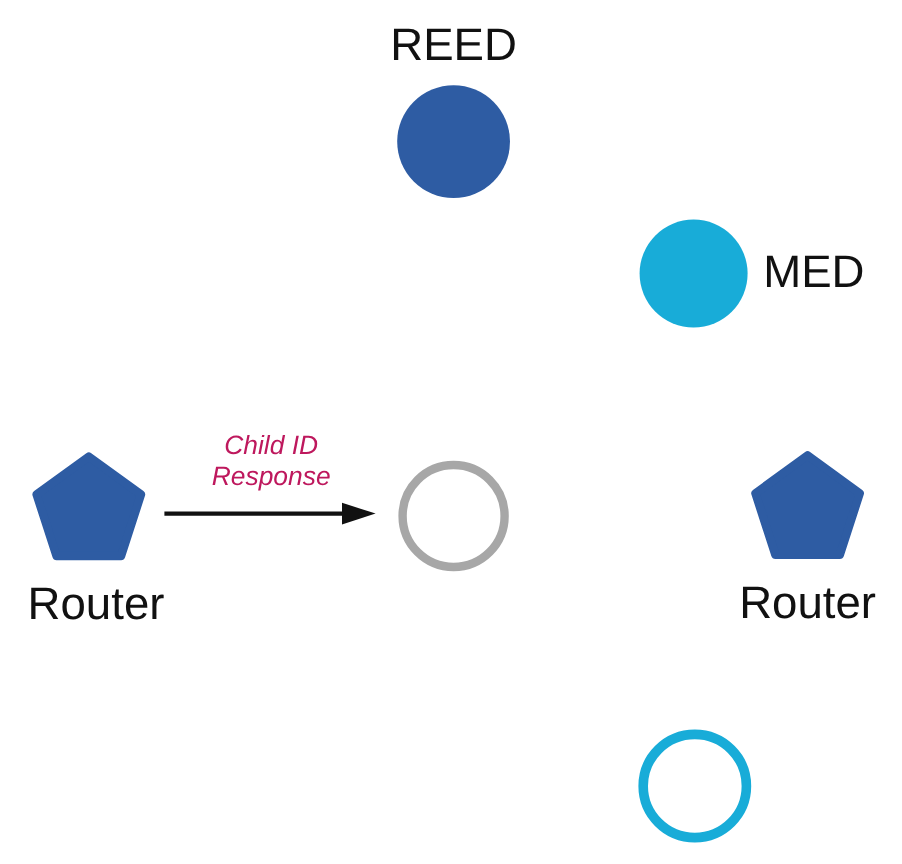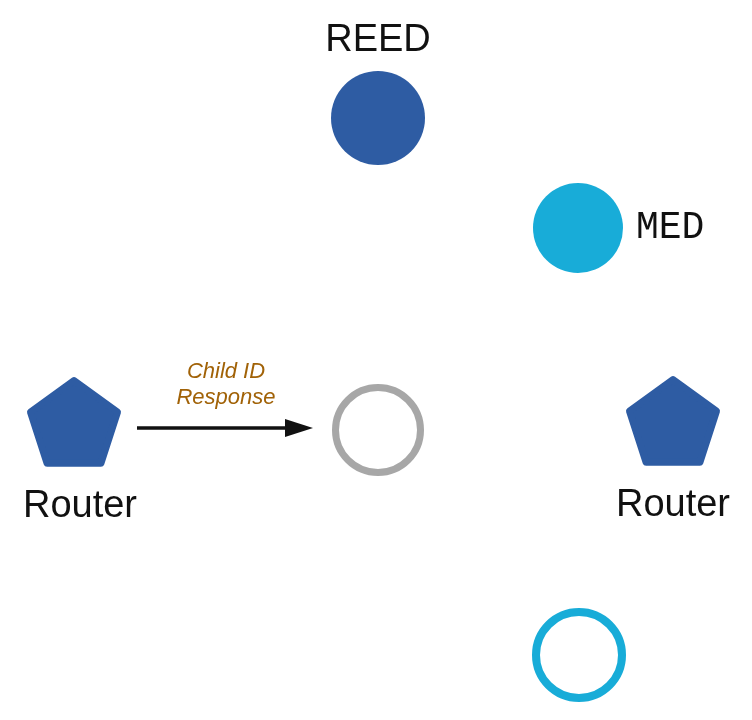--- a/index.html
+++ b/index.html
@@ -36,21 +36,21 @@
   }
   .circle.outline {
     background: transparent;
   }
   .reed-circle  { left: 331px; top: 71px;  width: 94px; height: 94px; }
   .med-circle   { left: 533px; top: 183px; width: 90px; height: 90px; }
   .joiner-circle{ left: 332px; top: 384px; width: 92px; height: 92px; border: 7px solid #A7A7A7; }
   .sed-circle   { left: 532px; top: 608px; width: 94px; height: 94px; border: 8px solid #18ACD8; }
 
   .reed-label   { left: 378px; top: 18px; }
-  .med-label    { left: 636px; top: 207px; font-family: Liberation Mono, monospace; }
+  .med-label    { left: 636px; top: 207px; }
   .router-left-label  { left: 80px;  top: 484px; }
   .router-right-label { left: 673px; top: 483px; }
   .sed-label    { left: 646px; top: 634px; }
 
   .pentagon-svg {
     position: absolute;
     width: 100px;
     height: 100px;
   }
   .pentagon-left  { left: 24px;  top: 376px; }
@@ -65,21 +65,21 @@
   }
   .arrow-label {
     position: absolute;
     left: 156px;
     top: 358px;
     width: 140px;
     text-align: center;
     font-style: italic;
     font-size: 22px;
     line-height: 1.2;
-    color: #a16207;
+    color: #be185d;
   }
 </style>
 </head>
 <body>
 
 <div class="canvas">
 
   <div class="node-label centered-x reed-label">REED</div>
   <div class="circle filled reed-circle" style="background-color: rgb(46, 92, 163);"></div>
 

